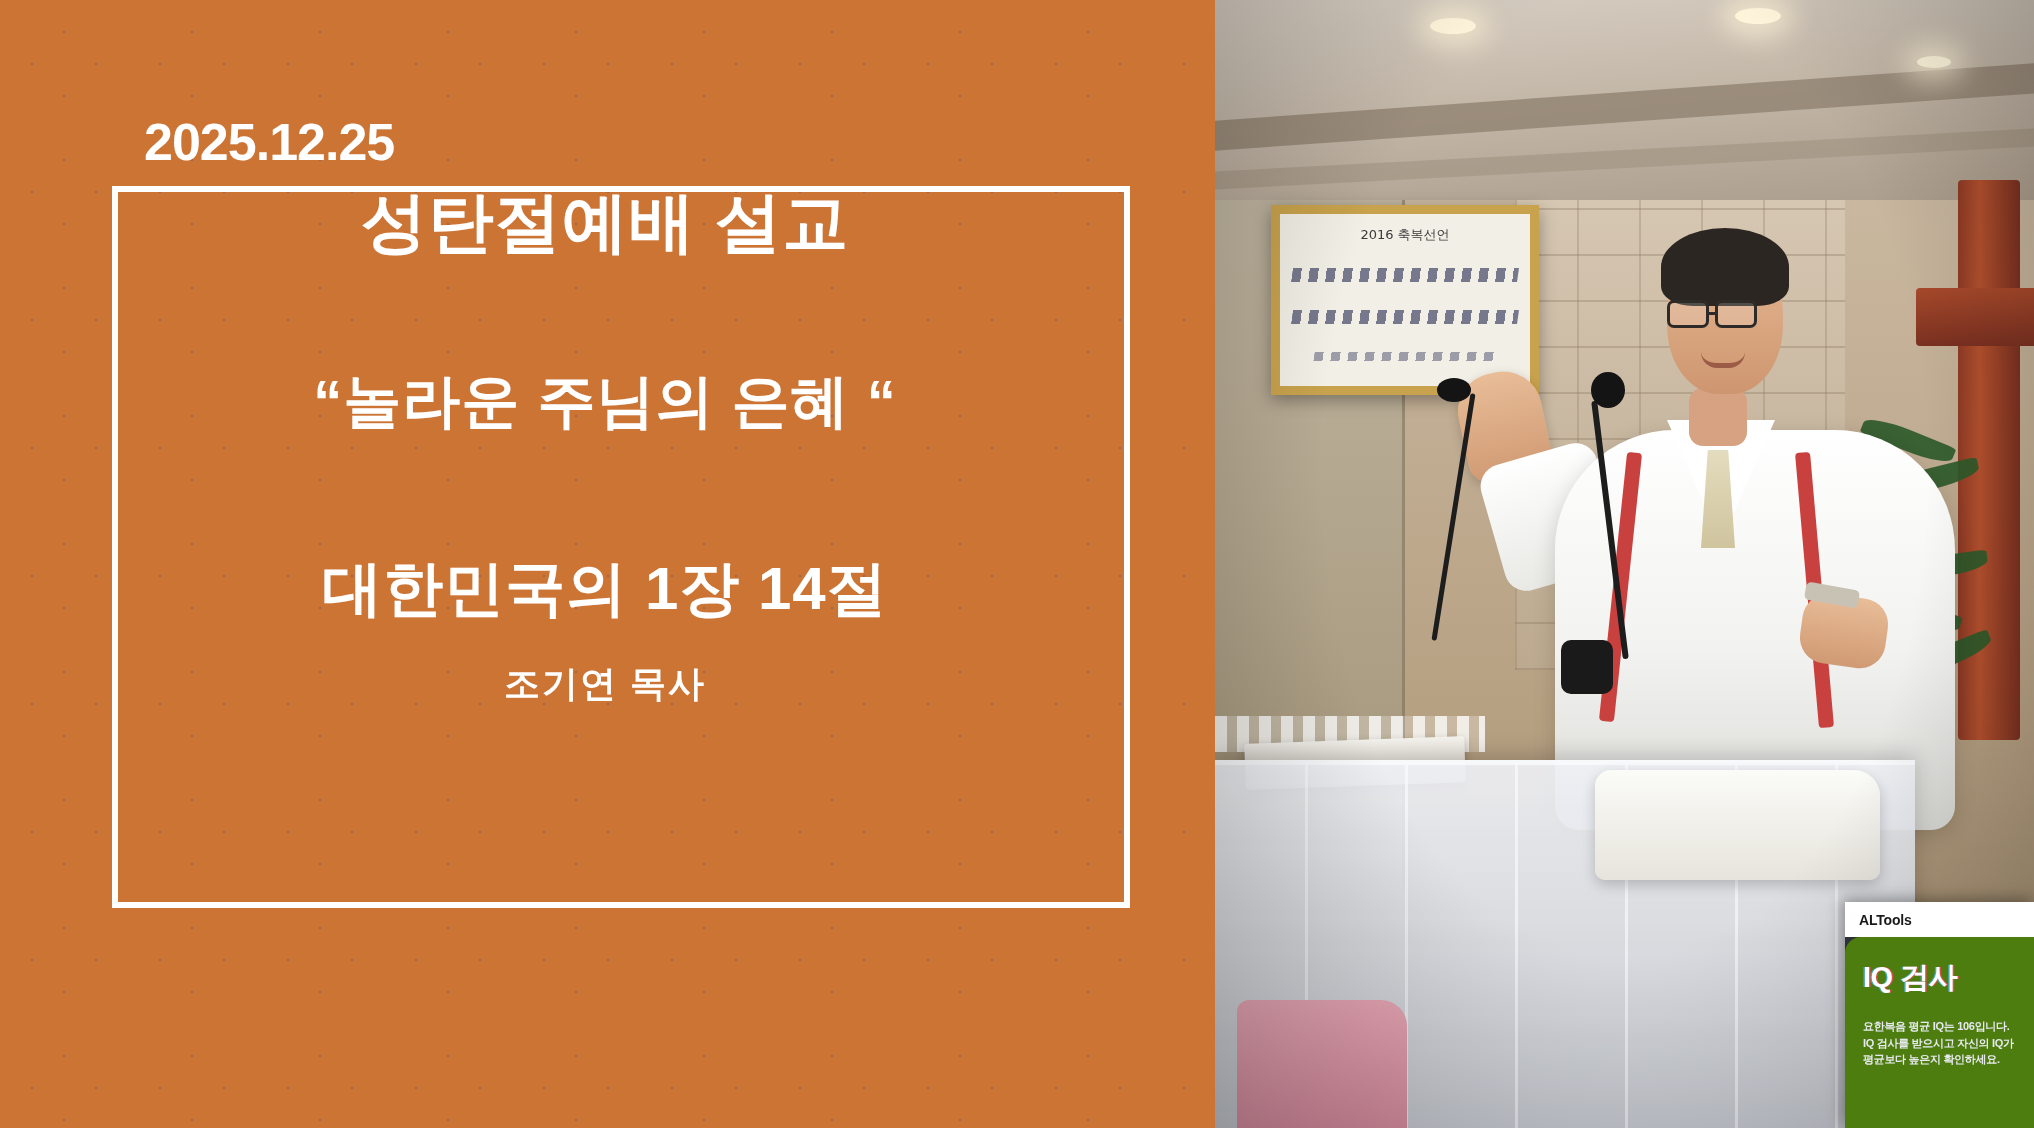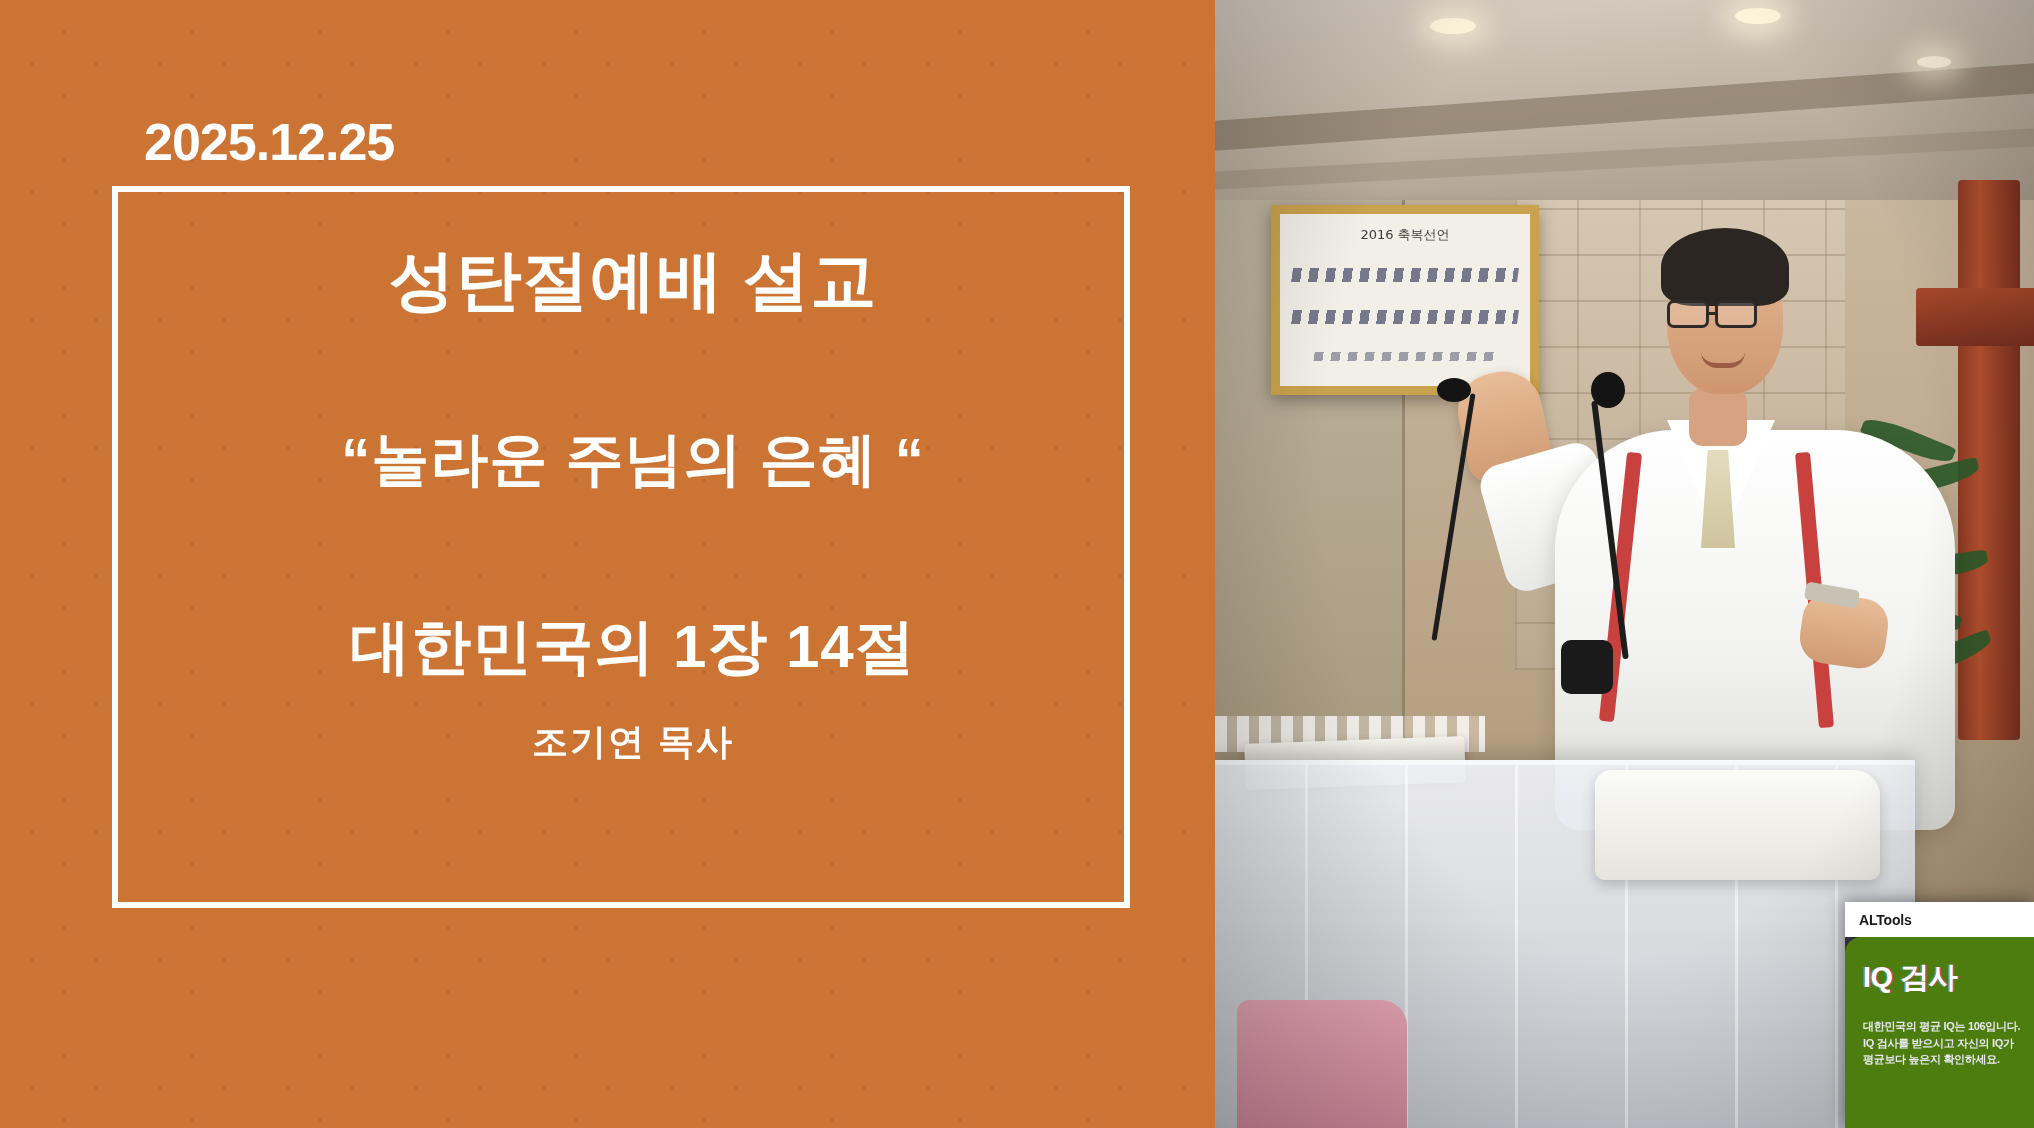--- a/index.html
+++ b/index.html
@@ -45,27 +45,26 @@
 
   .frame-box {
     position:absolute;
     left:112px; top:186px;
     width:1018px; height:722px;
     border:6px solid #ffffff;
   }
 
   .sermon-block {
     position:absolute;
-    left:124px; top:186px;
+    left:96px; top:186px;
     width:1018px; height:722px;
     display:flex;
     flex-direction:column;
     align-items:center;
     justify-content:flex-start;
-    padding-top:58px;
     text-align:center;
     color:#ffffff;
   }
   .sermon-title {
     font-size:66px;
     font-weight:bold;
     letter-spacing:1px;
     line-height:1.1;
   }
   .sermon-topic {
@@ -552,19 +551,19 @@
     <div class="ph-pink"></div>
     <div class="ph-vig"></div>
   </div>
 
   <div class="altools-popup">
     <div class="altools-titlebar">
       <span>ALTools</span>
     </div>
     <div class="altools-body">
       <div class="altools-headline">IQ 검사</div>
-      <div class="altools-desc">대한민국의 평균 IQ는 106입니다.
+      <div class="altools-desc">요한복음 평균 IQ는 106입니다.
 IQ 검사를 받으시고 자신의 IQ가
 평균보다 높은지 확인하세요.</div>
     </div>
   </div>
 
 </div>
 
 </body></html>

